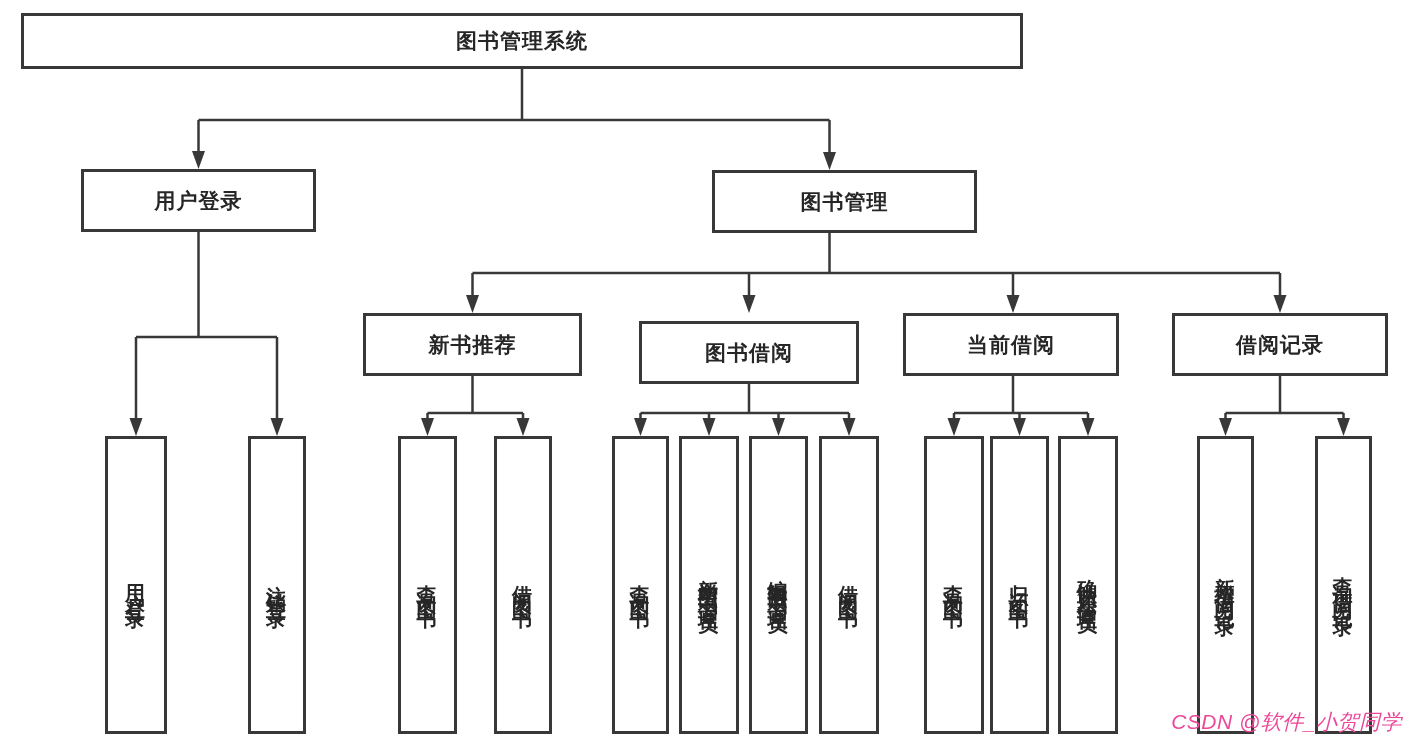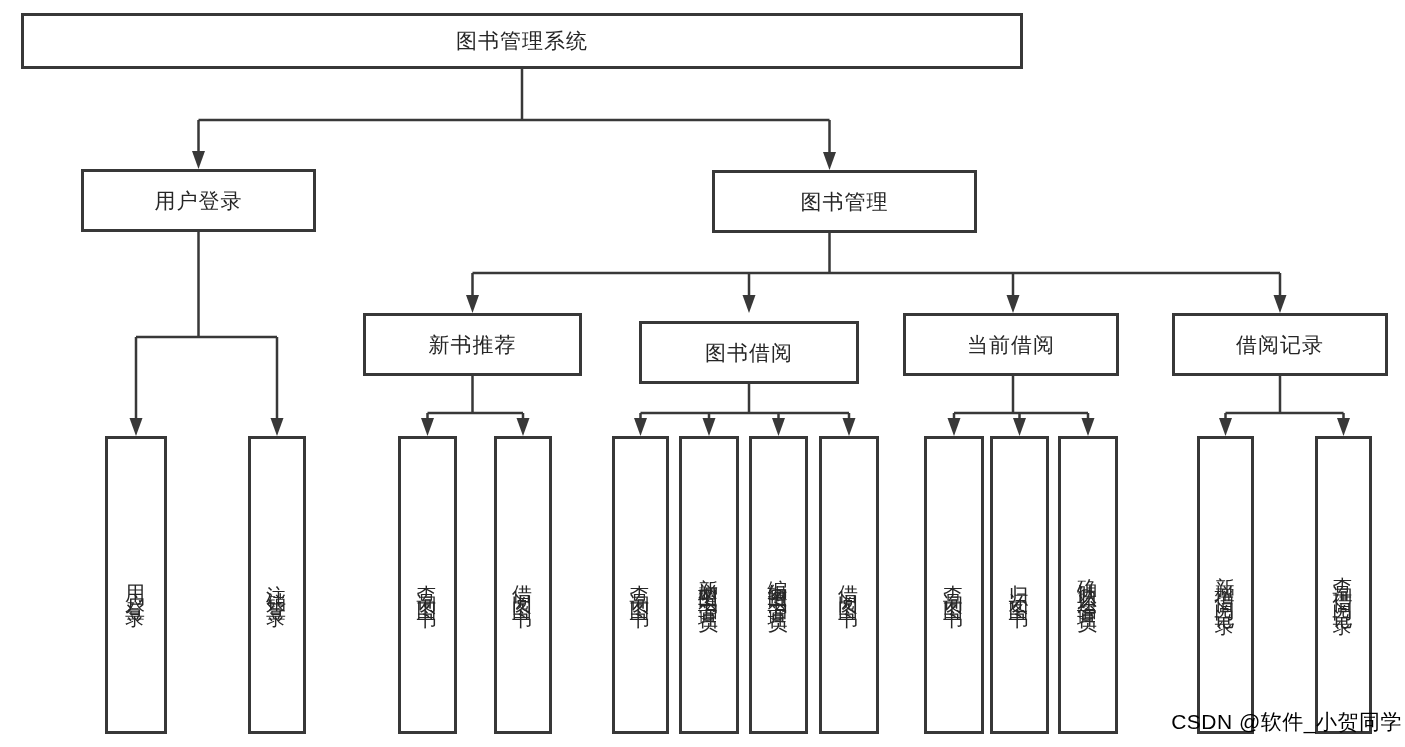--- a/index.html
+++ b/index.html
@@ -5,31 +5,32 @@
   html,body{margin:0;padding:0;background:#ffffff;}
   .canvas{
     position:relative;width:1405px;height:747px;background:#ffffff;
     font-family:"Liberation Sans",sans-serif;overflow:hidden;
   }
   svg.wires{position:absolute;left:0;top:0;z-index:0;}
   .node{
     position:absolute;box-sizing:border-box;z-index:1;
     border:3px solid #383838;background:#ffffff;
     display:flex;align-items:center;justify-content:center;
-    color:#262626;font-size:21px;letter-spacing:1px;white-space:nowrap;
+    color:#262626;font-size:21px;letter-spacing:1px;white-space:nowrap;font-weight:bold;
   }
   .node.v{
     writing-mode:vertical-rl;text-orientation:mixed;
     font-size:20px;letter-spacing:8px;white-space:normal;
   }
   .node.v.long{letter-spacing:5px;}
   .watermark{
     position:absolute;top:708px;right:3px;z-index:3;
-    color:#000000;font-size:21px;letter-spacing:0.5px;
+    color:#ec4899;font-size:21px;letter-spacing:0.5px;
     pointer-events:none;
+    font-style:italic;
   }
 </style>
 </head>
 <body>
 
 <div class="canvas">
 
   <svg class="wires" width="1405" height="747" viewBox="0 0 1405 747">
     <g stroke="#383838" stroke-width="2.5" fill="none">
       <g>

